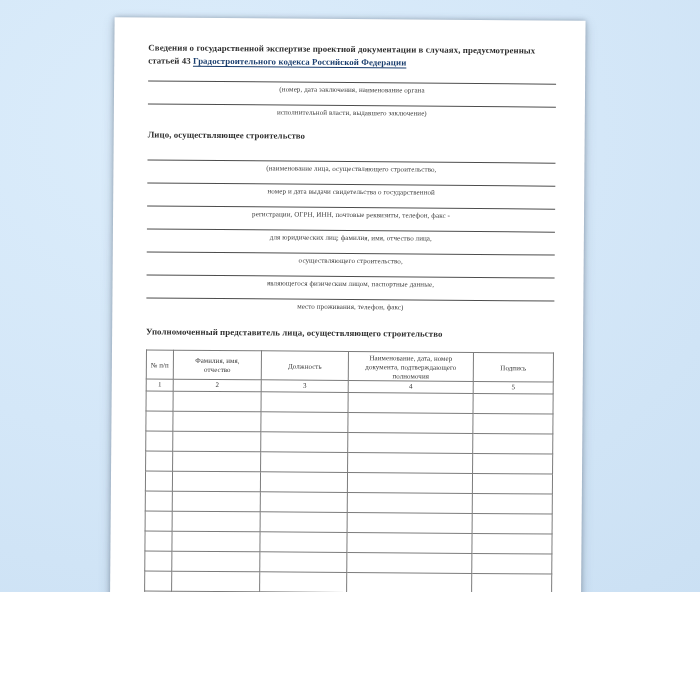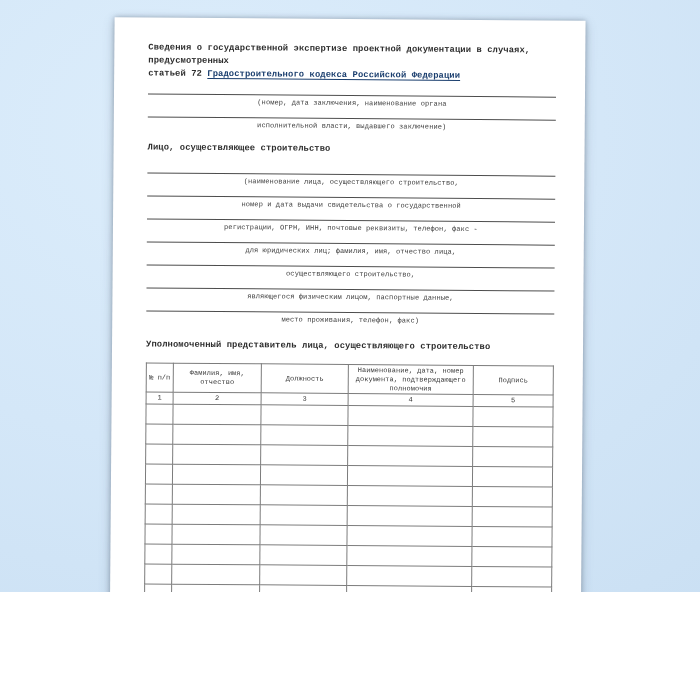--- a/index.html
+++ b/index.html
@@ -7,21 +7,20 @@
     width: 700px; height: 700px;
     overflow: hidden;
     font-family: "Liberation Serif", "DejaVu Serif", serif;
   }
   .canvas {
     position: relative;
     width: 700px; height: 592px;
     background:
       radial-gradient(ellipse 900px 700px at 28% 22%, #dcedfb 0%, #d4e7f8 45%, #c8def2 100%);
     overflow: hidden;
-    font-family: Liberation Mono, monospace;
   }
   .page {
     position: absolute;
     left: 112px; top: 19px;
     width: 471px; height: 661px;
     background: #ffffff;
     transform: rotate(0.45deg);
     transform-origin: 50% 50%;
     box-shadow: 0 0 5px rgba(94,110,128,0.55), 0 4px 12px rgba(94,110,128,0.32);
   }
@@ -106,21 +105,21 @@
 </style>
 </head>
 <body>
 
 <div class="canvas">
   <div class="page">
     <div class="content">
 
       <div class="doc-title">
         <div>Сведения о государственной экспертизе проектной документации в случаях, предусмотренных</div>
-        <div><span>статьей 72 </span><span class="law-link">Градостроительного кодекса Российской Федерации</span></div>
+        <div><span>статьей 43 </span><span class="law-link">Градостроительного кодекса Российской Федерации</span></div>
       </div>
 
       <div class="fields fields-expertise">
 
           <div class="field">
             <div class="field-caption">(номер, дата заключения, наименование органа</div>
           </div>
 
           <div class="field">
             <div class="field-caption">исполнительной власти, выдавшего заключение)</div>

